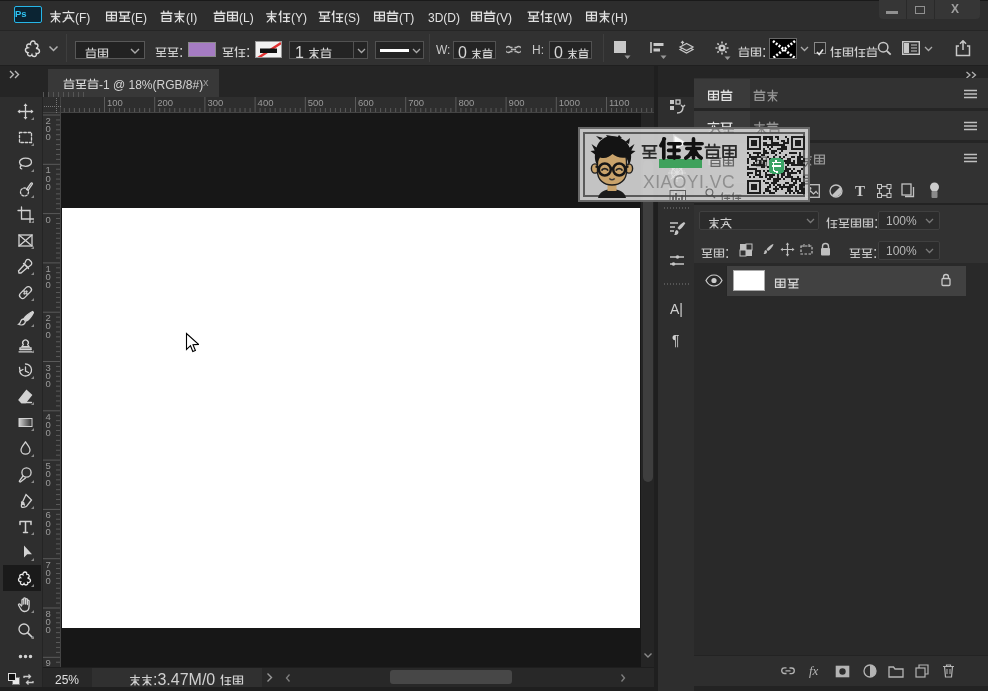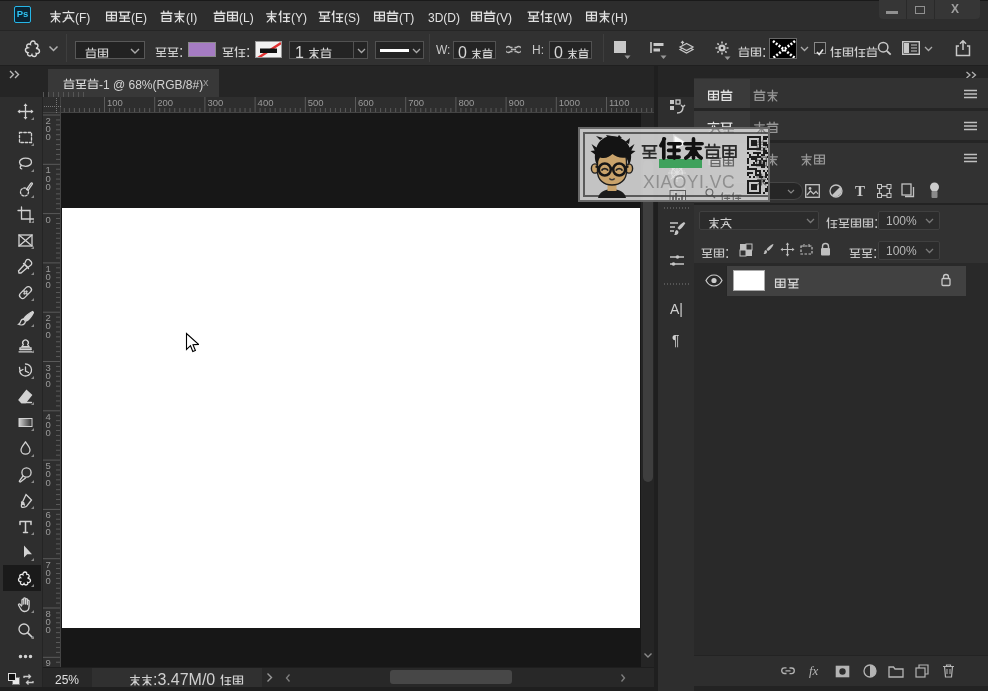--- a/index.html
+++ b/index.html
@@ -1,21 +1,21 @@
 <!DOCTYPE html>
 <html><head><meta charset="utf-8"><style>
 *{margin:0;padding:0;box-sizing:border-box}
 html,body{width:988px;height:691px;overflow:hidden}
 body{background:#1c1c1c;font-family:"Liberation Sans",sans-serif;position:relative;color:#d6d6d6}
 .a{position:absolute}
 svg{display:inline-block}
 </style></head><body>
 
 <div class="a" style="left:0;top:0;width:988px;height:30px;background:#2d2d2d;border-top:1px solid #1a1a1a"></div>
-<div class="a" style="left:14px;top:6px;width:17px;height:17px;background:#0b2433;border:1.6px solid #26b6e8;border-radius:2px;color:#30c3f2;font-size:9.5px;font-weight:bold;text-align:center;line-height:13px">Ps</div>
+<div class="a" style="left:14px;top:6px;width:28px;height:17px;background:#0b2433;border:1.6px solid #26b6e8;border-radius:2px;color:#30c3f2;font-size:9.5px;font-weight:bold;text-align:left;line-height:13px">Ps</div>
 <div class="a" style="left:49px;top:8px;height:15px;color:#e2e2e2;white-space:nowrap"><svg style="vertical-align:-0.08em" width="13" height="13" viewBox="0 0 12 12">
       <path d="M6 1v10M1.5 3.5h9M2.5 6h7M2 11C3.5 10 4.5 9 5 7.5M10 11C8.5 10 7.5 9 7 7.5" fill="none" stroke="currentColor" stroke-width="1.2" stroke-linecap="round"></path>
     </svg><svg style="vertical-align:-0.08em" width="13" height="13" viewBox="0 0 12 12">
       <path d="M1 2.5h10M6 1v1.5M5.2 4.5C4.5 8 3 10 1 11M6.8 4.5C7.6 7.5 9.5 10 11 11M3 7.5h6" fill="none" stroke="currentColor" stroke-width="1.2" stroke-linecap="round"></path>
     </svg><span style="font-size:12px">(F)</span></div>
 <div class="a" style="left:105px;top:8px;height:15px;color:#e2e2e2;white-space:nowrap"><svg style="vertical-align:-0.08em" width="13" height="13" viewBox="0 0 12 12">
       <path d="M1.5 2h9v8h-9zM1.5 5h9M6 2v8M3.5 7.5h5" fill="none" stroke="currentColor" stroke-width="1.2" stroke-linecap="round"></path>
     </svg><svg style="vertical-align:-0.08em" width="13" height="13" viewBox="0 0 12 12">
       <path d="M1 2h10M2.5 2v3.5h7V2M1.5 7.5h9M2 10.5h8.5M6 5.5v5" fill="none" stroke="currentColor" stroke-width="1.2" stroke-linecap="round"></path>
     </svg><span style="font-size:12px">(E)</span></div>
@@ -200,21 +200,21 @@
 <div class="a" style="left:0;top:66px;width:988px;height:31px;background:#252525"></div>
 <svg class="a" style="left:8px;top:70px" width="13" height="9" viewBox="0 0 13 9">
     <path d="M2 1l3.5 3.5L2 8M7 1l3.5 3.5L7 8" fill="none" stroke="#b8b8b8" stroke-width="1.4"></path>
   </svg>
 <div class="a" style="left:48px;top:69px;width:171px;height:28px;background:#383838;color:#d4d4d4;white-space:nowrap;padding:6px 0 0 15px"><svg style="vertical-align:-0.08em" width="12" height="12" viewBox="0 0 12 12">
       <path d="M1 3h10M3.5 1v2M7.5 1v2M2 5h8M2 5v5.5h8V5M2 8h8" fill="none" stroke="currentColor" stroke-width="1.2" stroke-linecap="round"></path>
     </svg><svg style="vertical-align:-0.08em" width="12" height="12" viewBox="0 0 12 12">
       <path d="M1 2h10M2.5 2v3.5h7V2M1.5 7.5h9M2 10.5h8.5M6 5.5v5" fill="none" stroke="currentColor" stroke-width="1.2" stroke-linecap="round"></path>
     </svg><svg style="vertical-align:-0.08em" width="12" height="12" viewBox="0 0 12 12">
       <path d="M1 3h10M3.5 1v2M7.5 1v2M2 5h8M2 5v5.5h8V5M2 8h8" fill="none" stroke="currentColor" stroke-width="1.2" stroke-linecap="round"></path>
-    </svg><span style="font-size:12px">-1 @ 68%(RGB/8#)</span></div>
+    </svg><span style="font-size:12px">-1 @ 18%(RGB/8#)</span></div>
 <div class="a" style="left:203px;top:76px;color:#9a9a9a;font-size:11px">x</div>
 <div class="a" style="left:43px;top:92px;width:44px;height:5px;background:repeating-linear-gradient(90deg,#555 0 1px,transparent 1px 5px)"></div>
 <div class="a" style="left:0;top:97px;width:43px;height:594px;background:#2e2e2e;border-right:1px solid #242424"></div>
 <div class="a" style="left:3px;top:565px;width:38px;height:26px;background:#1a1a1a"></div>
 <svg class="a" style="left:17px;top:102.5px" width="17" height="17" viewBox="0 0 17 17">
     <g fill="none" stroke="#d2d2d2" stroke-width="1.3" stroke-linecap="round">
       <path d="M8.5 1.5v14M1.5 8.5h14"></path>
       <path d="M8.5 0.5l2 2.6h-4zM8.5 16.5l2-2.6h-4zM0.5 8.5l2.6-2v4zM16.5 8.5l-2.6-2v4z" fill="#d2d2d2" stroke="none"></path>
     </g>
   </svg>
@@ -935,21 +935,21 @@
     <path d="M1 12V2h4.5L7 4h8v8z" fill="none" stroke="#b4b4b4" stroke-width="1.3"></path>
   </svg>
 <svg class="a" style="left:915px;top:664px" width="14" height="14" viewBox="0 0 14 14">
     <path d="M4 4V1h9v9h-3" fill="none" stroke="#b4b4b4" stroke-width="1.2"></path>
     <rect x="1" y="4" width="9" height="9" fill="#2e2e2e" stroke="#b4b4b4" stroke-width="1.2"></rect>
   </svg>
 <svg class="a" style="left:942px;top:663px" width="13" height="15" viewBox="0 0 13 15">
     <path d="M1 3.5h11M4.5 3.5V2h4v1.5M2.5 3.5 3.5 14h6l1-10.5" fill="none" stroke="#b4b4b4" stroke-width="1.2"></path>
     <path d="M5 6v5M8 6v5" stroke="#b4b4b4" stroke-width="1"></path>
   </svg>
-<div class="a" style="left:578px;top:127px;width:192px;height:75px;background:rgba(211,211,211,0.92);border:2px solid rgba(94,94,94,0.9);overflow:hidden">
+<div class="a" style="left:578px;top:127px;width:232px;height:75px;background:rgba(211,211,211,0.92);border:2px solid rgba(94,94,94,0.9);overflow:hidden">
     <div class="a" style="left:129px;top:-10px;color:rgba(70,70,70,0.5)"><svg style="vertical-align:-0.08em" width="13" height="13" viewBox="0 0 12 12">
         <path d="M1 2.5h10M6 1v1.5M5.2 4.5C4.5 8 3 10 1 11M6.8 4.5C7.6 7.5 9.5 10 11 11M3 7.5h6" fill="none" stroke="currentColor" stroke-width="1.2" stroke-linecap="round"></path>
       </svg><svg style="vertical-align:-0.08em" width="13" height="13" viewBox="0 0 12 12">
         <path d="M1 2h10M2.5 2v3.5h7V2M1.5 7.5h9M2 10.5h8.5M6 5.5v5" fill="none" stroke="currentColor" stroke-width="1.2" stroke-linecap="round"></path>
       </svg></div>
     <div class="a" style="left:175px;top:-10px;color:rgba(70,70,70,0.5)"><svg style="vertical-align:-0.08em" width="13" height="13" viewBox="0 0 12 12">
         <path d="M6 1v10M1.5 3.5h9M2.5 6h7M2 11C3.5 10 4.5 9 5 7.5M10 11C8.5 10 7.5 9 7 7.5" fill="none" stroke="currentColor" stroke-width="1.2" stroke-linecap="round"></path>
       </svg><svg style="vertical-align:-0.08em" width="13" height="13" viewBox="0 0 12 12">
         <path d="M1 3h10M3.5 1v2M7.5 1v2M2 5h8M2 5v5.5h8V5M2 8h8" fill="none" stroke="currentColor" stroke-width="1.2" stroke-linecap="round"></path>
       </svg></div>

